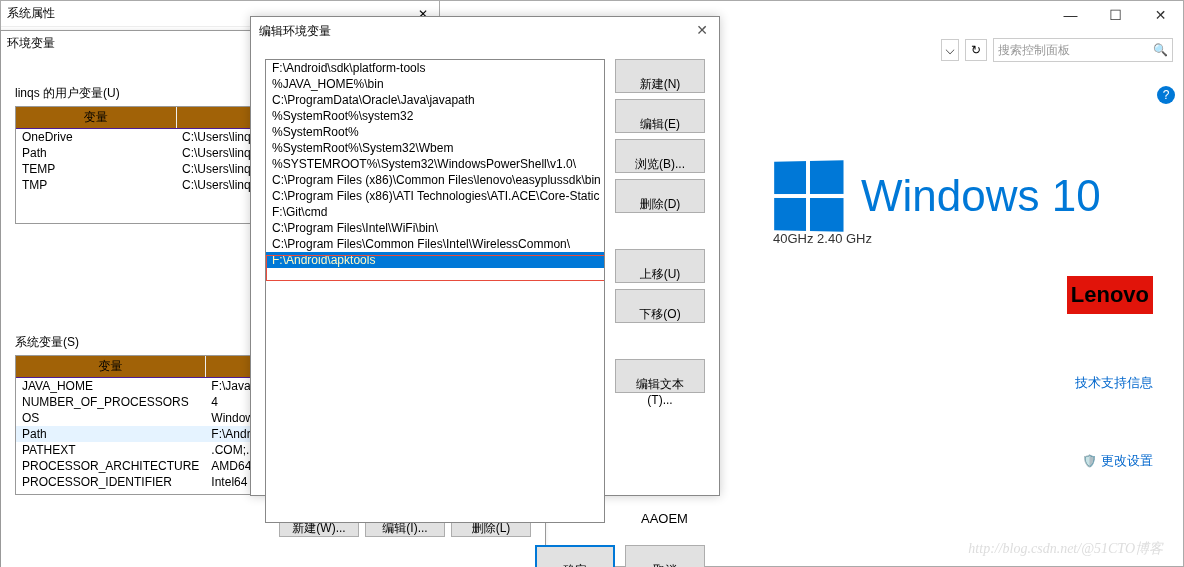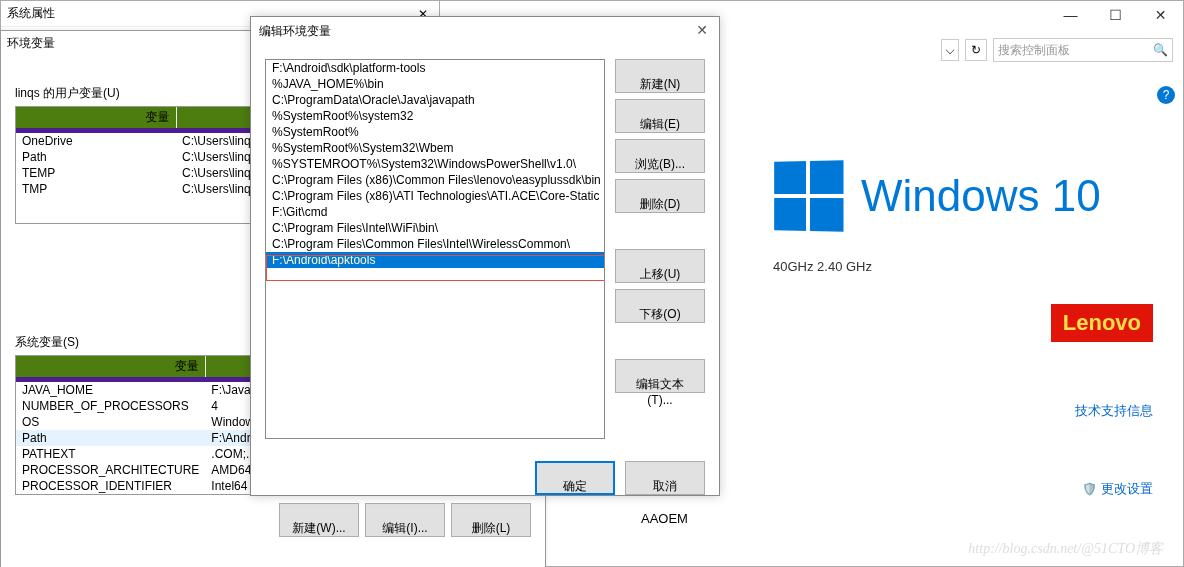--- a/index.html
+++ b/index.html
@@ -14,53 +14,53 @@
 .ctrl-addr .spacer { flex: 1; }
 .addr-dd { width: 18px; height: 22px; border: 1px solid #ccc; background: #fff; text-align: center; line-height: 20px; }
 .refresh { width: 22px; height: 22px; border: 1px solid #ccc; background: #fff; text-align: center; line-height: 20px; }
 .search-box { width: 180px; height: 24px; border: 1px solid #ccc; display: flex; align-items: center; padding: 0 4px; justify-content: space-between; color: #999; }
 
 .sys-right { position: absolute; top: 80px; right: 0; width: 440px; bottom: 0; padding: 10px 30px; }
 .win10 { display: flex; align-items: center; gap: 18px; margin-top: 70px; }
 .win-logo { width: 70px; height: 70px; display: grid; grid-template: 1fr 1fr / 1fr 1fr; gap: 4px; transform: perspective(200px) rotateY(-8deg); }
 .win-logo span { background: #0078d7; }
 .win10-text { font-size: 44px; font-weight: 300; color: #0078d7; }
-.info-line { margin-top: 28px; color: #333; font-size: 13px; }
-.lenovo { margin-top: 30px; background: #e1140a; color: #fde047; font-weight: bold; font-size: 22px; padding: 6px 12px; display: inline-block; float: right; }
+.info-line { color: #333; font-size: 13px; }
+.lenovo { margin-top: 30px; background: #e1140a; color: #000000; font-weight: bold; font-size: 22px; padding: 6px 4px; display: inline-block; float: right; }
 .link-line { margin-top: 60px; text-align: right; }
 .link-line a { color: #0066cc; text-decoration: none; font-size: 13px; }
 .shield { font-size: 12px; }
 .watermark { position: absolute; bottom: 8px; right: 20px; color: #ddd; font-size: 14px; font-family: Georgia, serif; font-style: italic;}
 
 .help-q { position: absolute; top: 85px; right: 8px; width: 18px; height: 18px; border-radius: 50%; background: #0078d7; color: #fff; text-align: center; line-height: 18px; font-size: 12px; }
 
 
 .sys-props { position: absolute; top: 0; left: 0; width: 440px; height: 560px; background: #fff; border: 1px solid #aaa; }
 .sys-props .titlebar { height: 26px; display: flex; align-items: center; justify-content: space-between; padding: 0 6px; border-bottom: 1px solid #eee;}
 .sys-props .titlebar span { font-size: 12px; }
 .sys-props .close { width: 20px; text-align: center; }
 
 
 .env-vars { position: absolute; top: 30px; left: 0; width: 546px; height: 600px; background: #fff; border: 1px solid #999; box-shadow: 0 0 4px rgba(0,0,0,.1);}
 .env-vars .titlebar { height: 24px; padding: 0 6px; display: flex; align-items: center; }
 .section-label { padding: 30px 14px 4px; font-size: 12px; }
 .table-frame { margin: 0 14px; border: 1px solid #999; height: 118px; overflow: hidden; background: #fff; }
 .table-frame table { width: 100%; border-collapse: collapse; }
-.table-frame th { text-align: right; font-weight: normal; padding: 2px 6px; border-bottom: 5px solid #4c1d95; border-right: 1px solid #eee; background: #4d7c0f; }
+.table-frame th { text-align: center; font-weight: normal; padding: 2px 6px; border-bottom: 1px solid #4c1d95; border-right: 1px solid #eee; background: #a16207; }
 .table-frame td { padding: 1px 6px; white-space: nowrap; }
 .table-frame tr.sel td { background: #e5f3ff; }
 .btn-row { display: flex; gap: 6px; justify-content: flex-end; padding: 8px 14px; }
 .btn { min-width: 80px; height: 24px; border: 1px solid #adadad; background: #e1e1e1; padding: 16px 10px; cursor: pointer; }
 
 
 .edit-env { position: absolute; top: 16px; left: 250px; width: 470px; height: 480px; background: #fff; border: 1px solid #888; box-shadow: 0 0 10px rgba(0,0,0,.2); }
 .edit-env .titlebar { height: 28px; display: flex; align-items: center; justify-content: space-between; padding: 0 8px; }
 .edit-env .close-x { width: 18px; height: 18px; text-align: center; line-height: 16px; font-size: 14px; color: #555; }
 .edit-body { display: flex; padding: 14px; gap: 10px; }
-.path-list { flex: 1; border: 1px solid #888; height: 380px; background: #fff; overflow: hidden; position: relative; }
+.path-list { flex: 1; border: 1px solid #888; height: 464px; background: #fff; overflow: hidden; position: relative; }
 .path-list .item { padding: 1px 6px; white-space: nowrap; font-size: 12px; }
 .path-list .item.sel { background: #0078d7; color: #fef9c3; }
 .red-box { position: absolute; border: 1px solid #e74c3c; pointer-events: none; }
 .side-btns { display: flex; flex-direction: column; gap: 6px; width: 90px; }
 .side-btns .gap { height: 24px; }
 .edit-bottom { display: flex; justify-content: flex-end; gap: 10px; padding: 8px 14px; }
 .btn.primary { border-color: #0078d7; box-shadow: inset 0 0 0 1px #0078d7; }
 </style>
 </head>
 <body>

